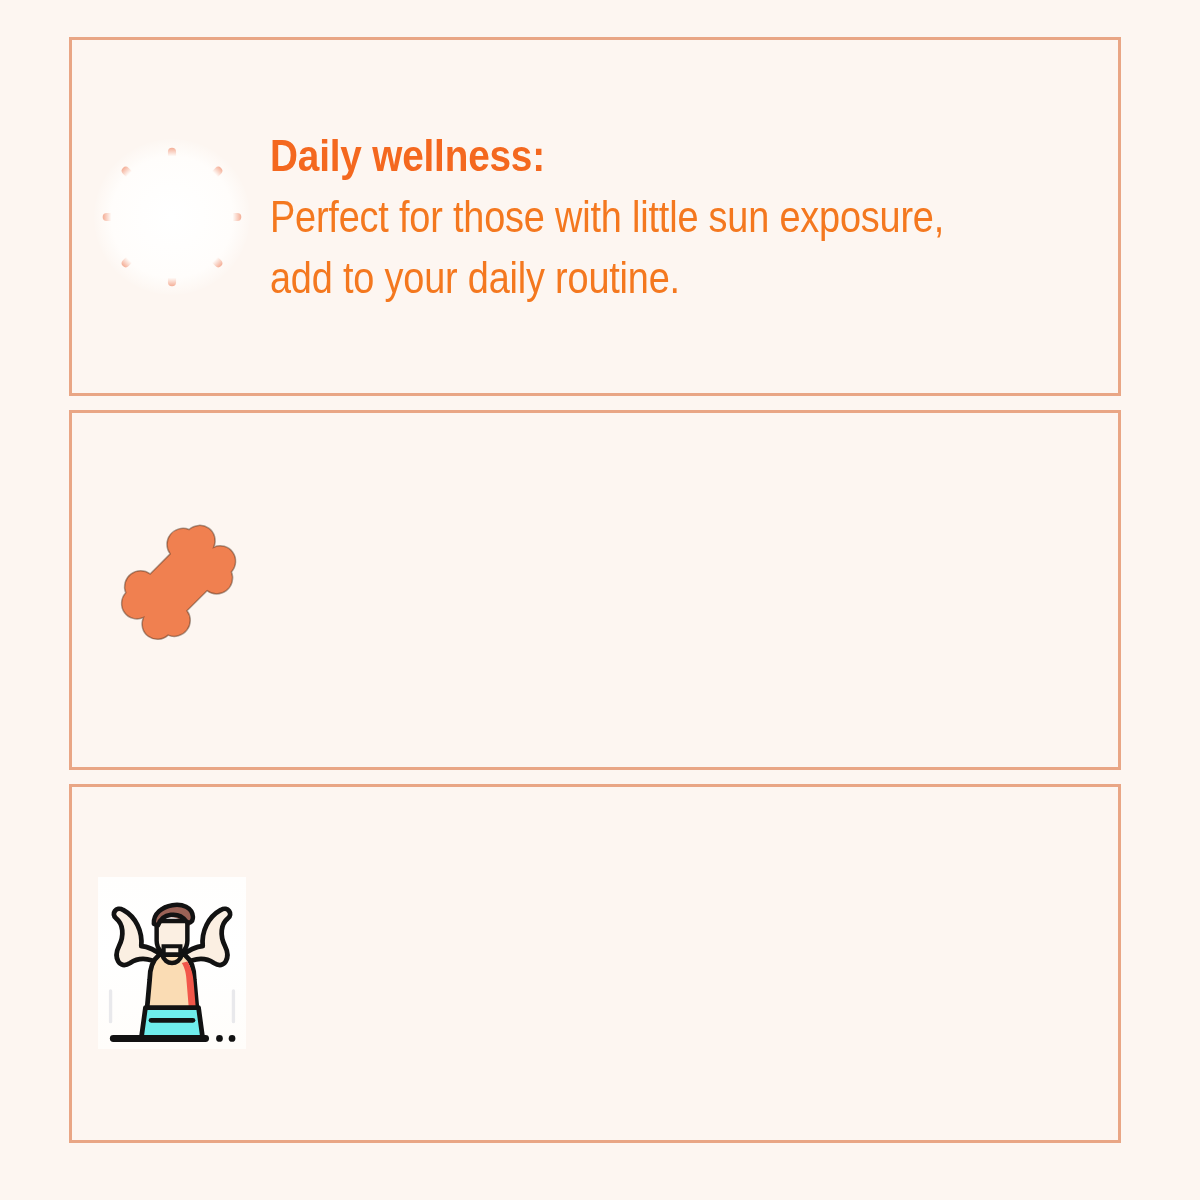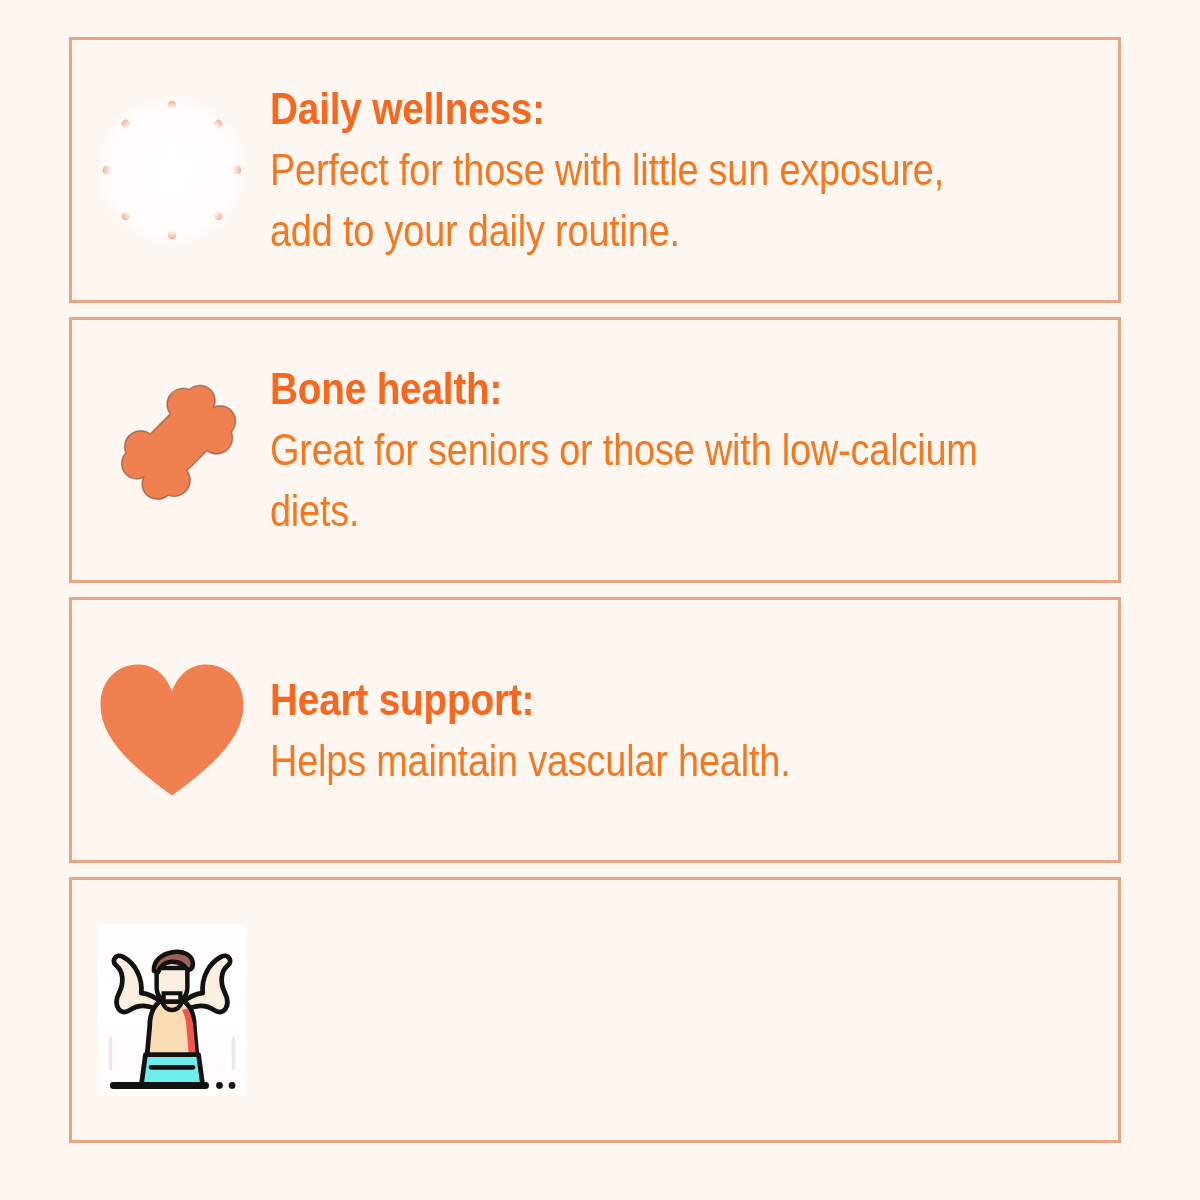--- a/index.html
+++ b/index.html
@@ -143,43 +143,22 @@
                    a11.5 11.5 0 0 1 22.1 -2.9
                    a11.5 11.5 0 0 1 3.6 22.2
                    a11.5 11.5 0 0 1 -3.6 22.2
                    a11.5 11.5 0 0 1 -22.1 -2.9
                    h-20.6
                    a11.5 11.5 0 0 1 -22.1 2.9
                    a11.5 11.5 0 0 1 -3.6 -22.2 z" transform="translate(-4 0) scale(0.92 0.90) translate(6 5)" fill="#F08050" stroke="#4A3224" stroke-width="1.1" stroke-opacity="0.45"></path>
         </g>
       </svg>
     </div>
-    <div class="card-text">
-      <div class="card-title">Bone health:</div>
-      <div class="card-body">Great for seniors or those with low-calcium diets.</div>
-    </div>
   </div>
 
-  <div class="benefit-card">
-    <div class="card-icon">
-      <svg width="150" height="140" viewBox="0 0 100 94" aria-hidden="true">
-        <path d="M50 91
-                 C 18 68, 2 50, 2 30
-                 C 2 13, 14 3, 27 3
-                 C 38 3, 46 10, 50 21
-                 C 54 10, 62 3, 73 3
-                 C 86 3, 98 13, 98 30
-                 C 98 50, 82 68, 50 91 Z" fill="#F08050"></path>
-      </svg>
-    </div>
-    <div class="card-text">
-      <div class="card-title">Heart support:</div>
-      <div class="card-body">Helps maintain vascular health.</div>
-    </div>
-  </div>
 
   <div class="benefit-card">
     <div class="card-icon">
       <div class="athlete-plate"></div>
       <svg width="146" height="162" viewBox="0 0 104 116" aria-hidden="true" style="position:relative">
 
         <g stroke="#E9E9EC" stroke-width="2.4" stroke-linecap="round">
           <line x1="8" y1="78" x2="8" y2="100"></line>
           <line x1="96" y1="78" x2="96" y2="100"></line>
         </g>

